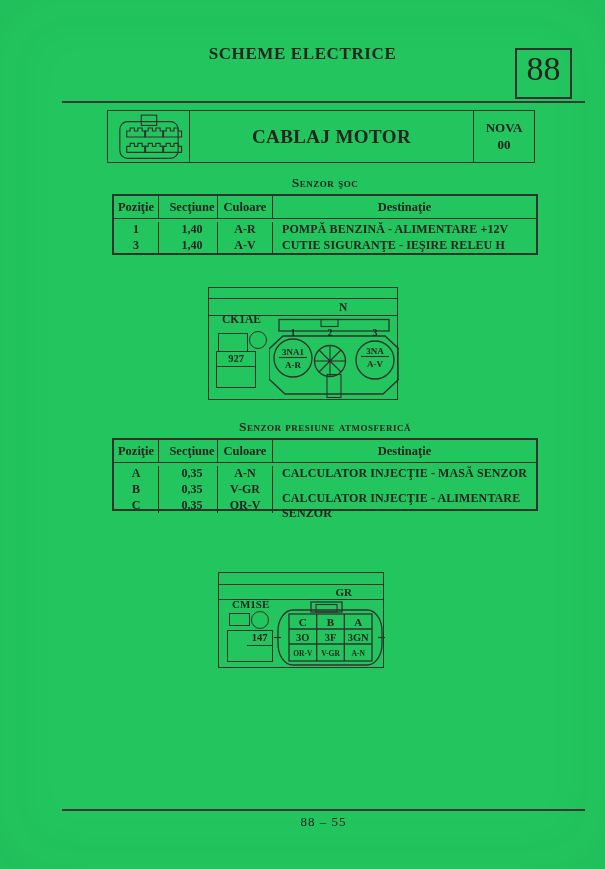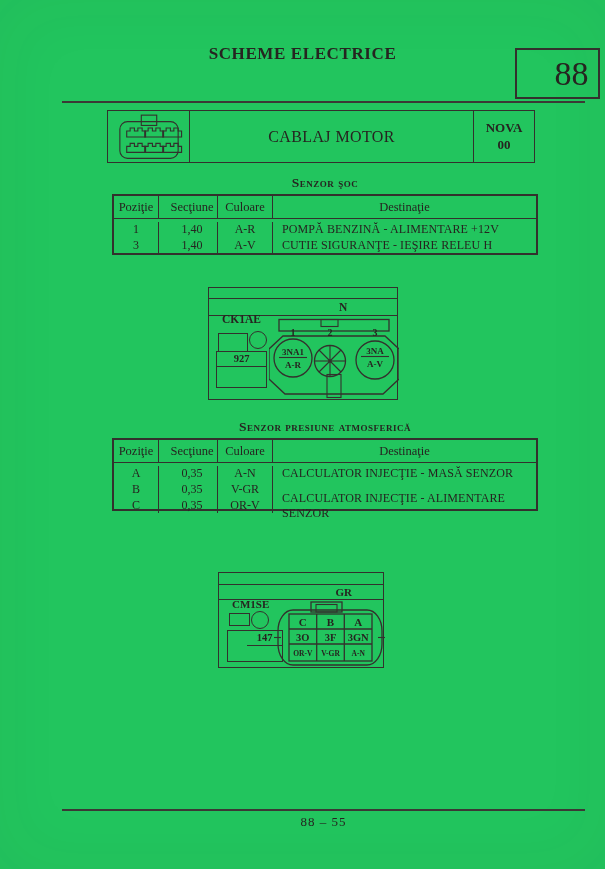--- a/index.html
+++ b/index.html
@@ -13,54 +13,53 @@
     overflow:hidden;
   }
   
   .doc-title{
     position:absolute;top:44px;left:0;width:605px;
     text-align:center;font-size:17px;font-weight:700;letter-spacing:0.6px;
   }
   .page-num-box{
     position:absolute;left:515px;top:48px;width:53px;height:47px;
     border:2.5px solid #33312d;
-    display:flex;align-items:center;justify-content:center;
+    display:flex;align-items:flex-start;justify-content:center;
     font-size:34px;
-    padding-left:28px;
   }
   .rule{position:absolute;left:62px;width:523px;height:2px;background:#3b3935;}
   .rule-top{top:101px;}
   .rule-bottom{top:809px;}
   
   .header-box{
     position:absolute;left:107px;top:110px;width:428px;height:53px;
     border:1.6px solid #33312d;
     display:flex;box-sizing:border-box;
   }
   .hb-icon-cell{width:81px;border-right:1.6px solid #33312d;display:flex;align-items:center;justify-content:center;}
-  .hb-center{flex:1;display:flex;align-items:center;justify-content:center;font-size:16px;font-weight:400;letter-spacing:0.4px;text-align:right;}
+  .hb-center{flex:1;display:flex;align-items:center;justify-content:center;font-size:19px;font-weight:700;letter-spacing:0.4px;text-align:right;}
   .hb-nova{width:60px;border-left:1.6px solid #33312d;display:flex;flex-direction:column;align-items:center;justify-content:center;font-size:13px;font-weight:700;line-height:1.3;}
   
   .section-label{
     position:absolute;left:112px;width:426px;text-align:center;
     font-variant:small-caps;font-weight:700;font-size:13.5px;letter-spacing:0.5px;
   }
   .sl-1{top:175px;}
   .sl-2{top:419px;}
   
   .dtable{
     position:absolute;left:112px;width:426px;
     border:2px solid #33312d;box-sizing:border-box;
     font-size:12.5px;
   }
   .t1{top:194px;height:61px;}
   .t2{top:438px;height:73px;}
   .trow{display:flex;}
   .thead{border-bottom:1.8px solid #33312d;height:22px;align-items:center;}
-  .tcell{box-sizing:border-box;text-align:center;}
+  .tcell{box-sizing:border-box;text-align:center;font-weight:bold;}
   .cc1{width:45px;border-right:1.4px solid #33312d;}
   .cc2{width:51px;border-right:1.4px solid #33312d;margin-left:8px;}
   .cc3{width:55px;border-right:1.4px solid #33312d;}
   .cc4{flex:1;}
   .thead .tcell{height:100%;display:flex;align-items:center;justify-content:center;}
   .tbody{display:flex;flex-direction:column;padding:3px 0 2px 0;}
   .tbody .trow{height:15.8px;align-items:center;font-size:12px;}
   .tbody .cc1,.tbody .cc2,.tbody .cc3{height:100%;display:flex;align-items:center;justify-content:center;}
   .tbody .cc4{text-align:left;padding-left:9px;letter-spacing:0.1px;}
   
@@ -77,22 +76,22 @@
   .dcode{position:absolute;left:13px;top:12px;}
   .d1 .dcolor{position:absolute;left:130px;top:0;}
   .d2 .dcolor{position:absolute;right:31px;top:0;}
   .small-rect{position:absolute;border:1.3px solid #33312d;}
   .d1 .small-rect{left:9px;top:45px;width:28px;height:17px;}
   .d2 .small-rect{left:10px;top:40px;width:19px;height:11px;}
   .small-circle{position:absolute;border:1.3px solid #33312d;border-radius:50%;}
   .d1 .small-circle{left:40px;top:43px;width:16px;height:16px;}
   .d2 .small-circle{left:32px;top:38px;width:16px;height:16px;}
   .comp-box{position:absolute;border:1.3px solid #33312d;box-sizing:border-box;}
-  .d1 .comp-box{left:7px;top:63px;width:51px;height:37px;}
-  .d2 .comp-box{left:8px;top:57px;width:56px;height:32px;padding-left:19px;}
+  .d1 .comp-box{left:7px;top:63px;width:40px;height:37px;}
+  .d2 .comp-box{left:8px;top:57px;width:46px;height:32px;padding-left:19px;}
   .comp-num{
     border-bottom:1.2px solid #33312d;text-align:center;
     font-weight:700;font-size:10.5px;height:14px;line-height:14px;
   }
   .conn-svg{position:absolute;}
   .conn1{left:60px;top:28px;width:130px;height:85px;}
   .conn2{left:55px;top:28px;width:111px;height:68px;}
   svg .ln{stroke:#33312d;stroke-width:1.3;fill:none;}
   svg .thin{stroke:#33312d;stroke-width:1.1;fill:none;}
   svg text{font-family:"Liberation Serif",serif;fill:#262420;}

